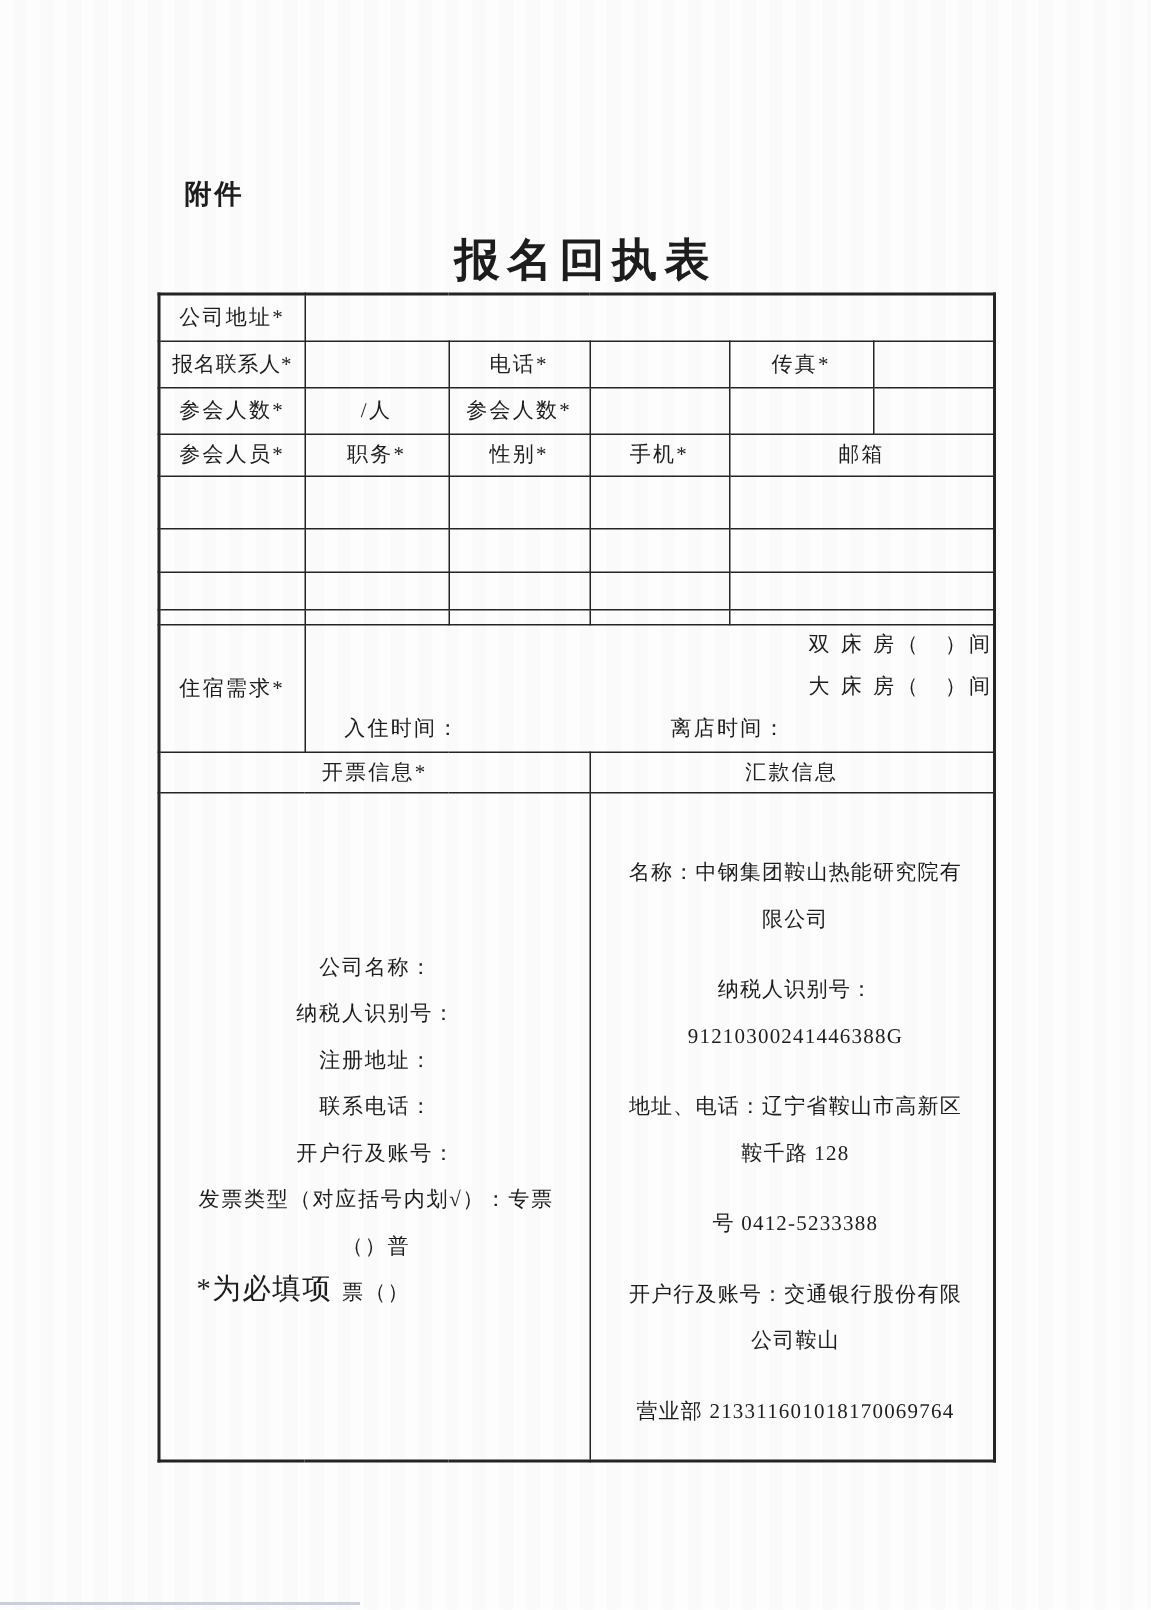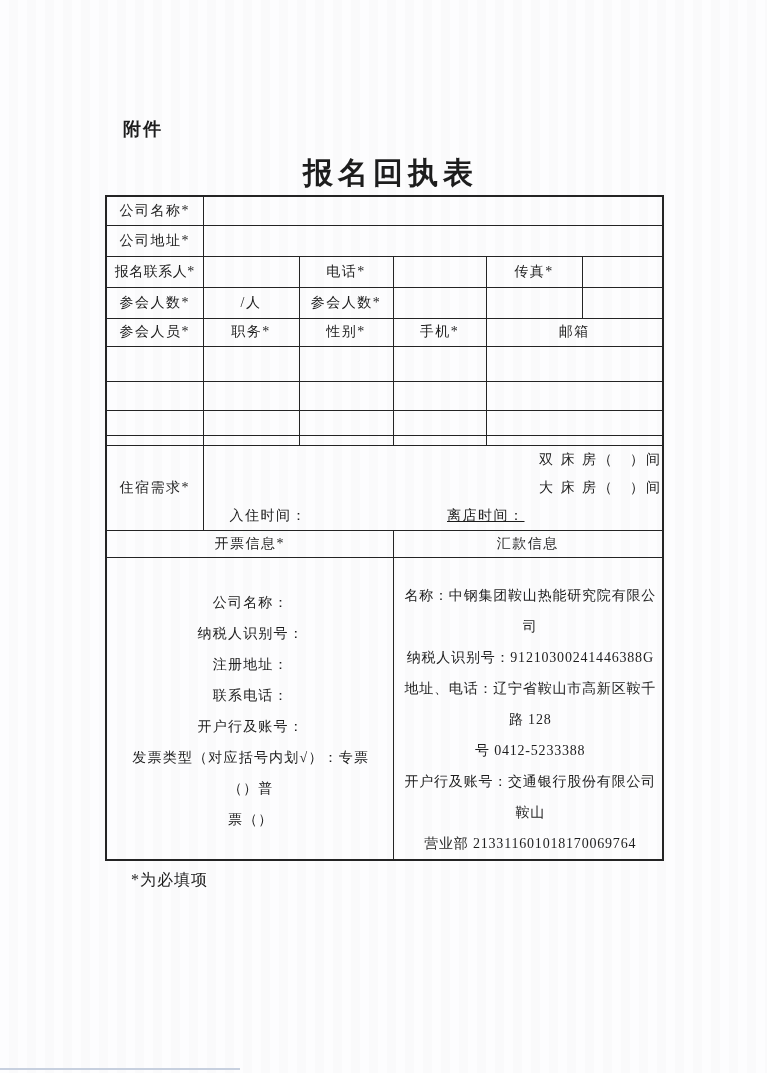--- a/index.html
+++ b/index.html
@@ -47,29 +47,29 @@
     letter-spacing: 1.5px;
     overflow: hidden;
   }
   td.blank { }
   td.content-left {
     text-align: left;
     vertical-align: top;
   }
   .room-line { line-height: 28px; height: 28px; text-align: right; letter-spacing: 2px; }
   .time-line { line-height: 28px; height: 28px; text-align: left; padding-left: 26px; letter-spacing: 1.5px; }
-  .time-line .checkout { margin-left: 135px; text-decoration: underline; }
+  .time-line .checkout { margin-left: 135px; }
   .invoice-cell { padding: 6px 9px 0 11px !important; }
   .invoice-cell p { margin: 0; line-height: 31px; letter-spacing: 1.2px; }
   .remit-cell { padding: 22px 4px 0 9px !important; }
-  .remit-cell p { margin: 0; line-height: 31px; letter-spacing: 0.8px; }
+  .remit-cell p { margin: 16px; line-height: 31px; letter-spacing: 0.8px; }
   .footnote {
     position: absolute;
-    left: 131px; top: 870px;
-    font-size: 16px;
+    left: 131px; top: 846px;
+    font-size: 19px;
     letter-spacing: 1px;
   }
   .bottom-edge {
     position: absolute;
     left: 0; top: 1068px;
     width: 240px; height: 2px;
     background: #c7d0df;
   }
 </style>
 </head>
@@ -84,24 +84,20 @@
   <table class="reg">
     <colgroup>
       <col style="width:97px">
         <col style="width:96px">
         <col style="width:94px">
       <col style="width:93px">
         <col style="width:96px">
         <col style="width:81px">
     </colgroup>
     <tbody>
-      <tr style="height:29px">
-        <td>公司名称*</td>
-        <td colspan="5" class="blank"></td>
-      </tr>
       <tr style="height:31px">
         <td>公司地址*</td>
         <td colspan="5" class="blank"></td>
       </tr>
       <tr style="height:31px">
         <td style="letter-spacing:0.5px">报名联系人*</td>
         <td class="blank"></td>
         <td>电话*</td>
         <td class="blank"></td>
         <td>传真*</td>

